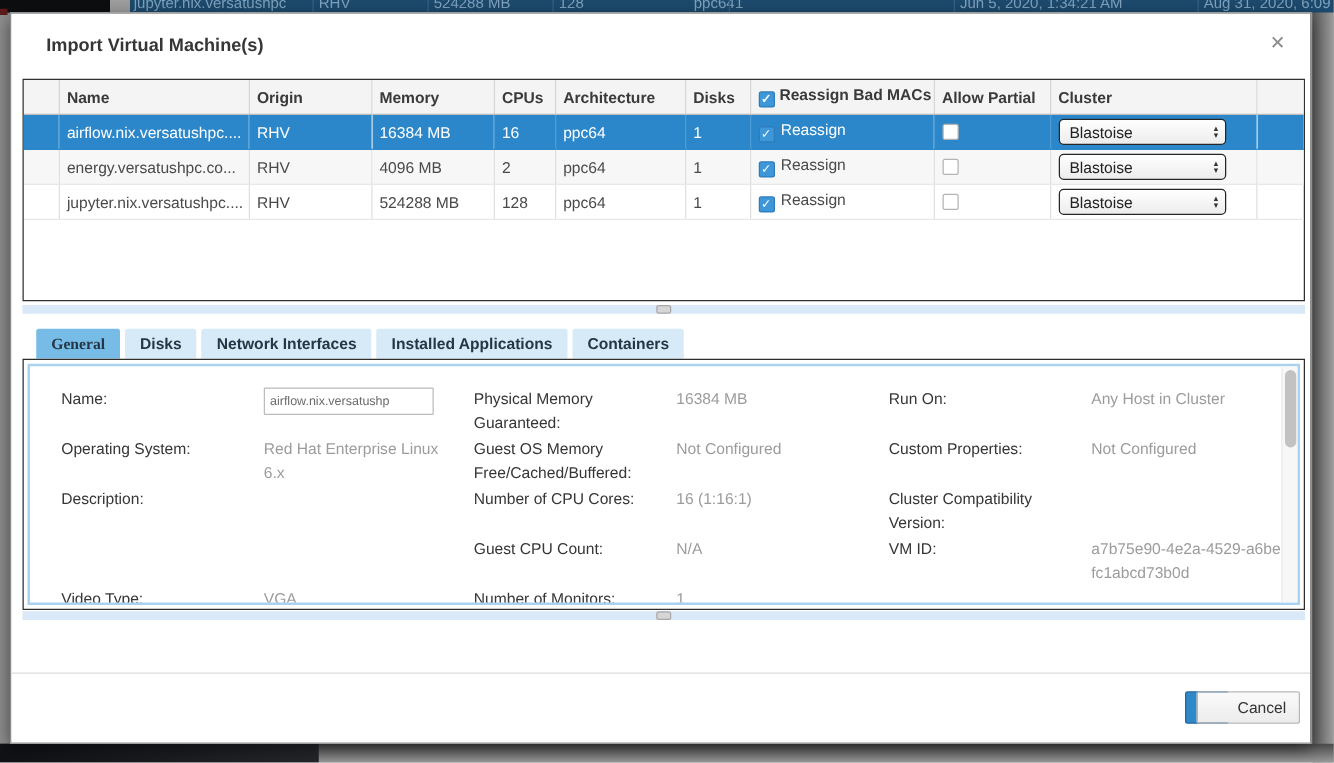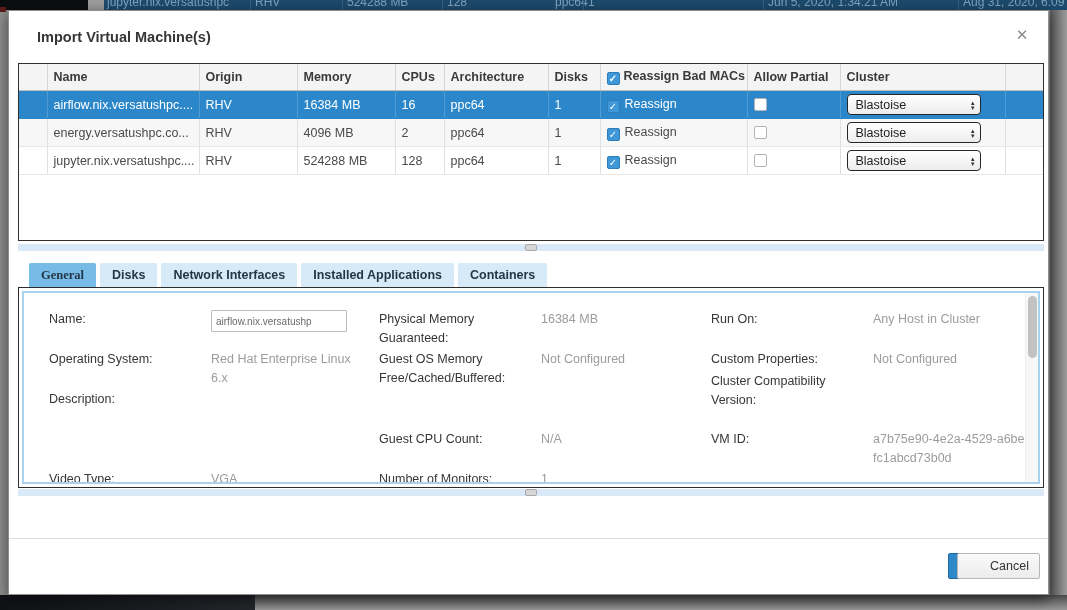--- a/index.html
+++ b/index.html
@@ -252,40 +252,44 @@
 
       <div class="fcol" style="left:355px; width:330px">
         <div class="frow" style="top:17px">
           <div class="flabel">Physical Memory Guaranteed:</div>
           <div class="fvalue">16384 MB</div>
         </div>
         <div class="frow" style="top:57px">
           <div class="flabel">Guest OS Memory Free/Cached/Buffered:</div>
           <div class="fvalue">Not Configured</div>
         </div>
+        <div class="frow" style="top:97px">
+          <div class="flabel">Number of CPU Cores:</div>
+          <div class="fvalue">16 (1:16:1)</div>
+        </div>
         <div class="frow" style="top:137px">
           <div class="flabel">Guest CPU Count:</div>
           <div class="fvalue">N/A</div>
         </div>
         <div class="frow" style="top:177px">
           <div class="flabel">Number of Monitors:</div>
           <div class="fvalue">1</div>
         </div>
       </div>
 
       <div class="fcol" style="left:687px; width:320px">
         <div class="frow" style="top:17px">
           <div class="flabel">Run On:</div>
           <div class="fvalue">Any Host in Cluster</div>
         </div>
         <div class="frow" style="top:57px">
           <div class="flabel">Custom Properties:</div>
           <div class="fvalue">Not Configured</div>
         </div>
-        <div class="frow" style="top:79px">
+        <div class="frow" style="top:97px">
           <div class="flabel">Cluster Compatibility Version:</div>
           <div class="fvalue"></div>
         </div>
         <div class="frow" style="top:137px">
           <div class="flabel">VM ID:</div>
           <div class="fvalue">a7b75e90-4e2a-4529-a6be-fc1abcd73b0d</div>
         </div>
       </div>
 
       <div class="vscroll">

